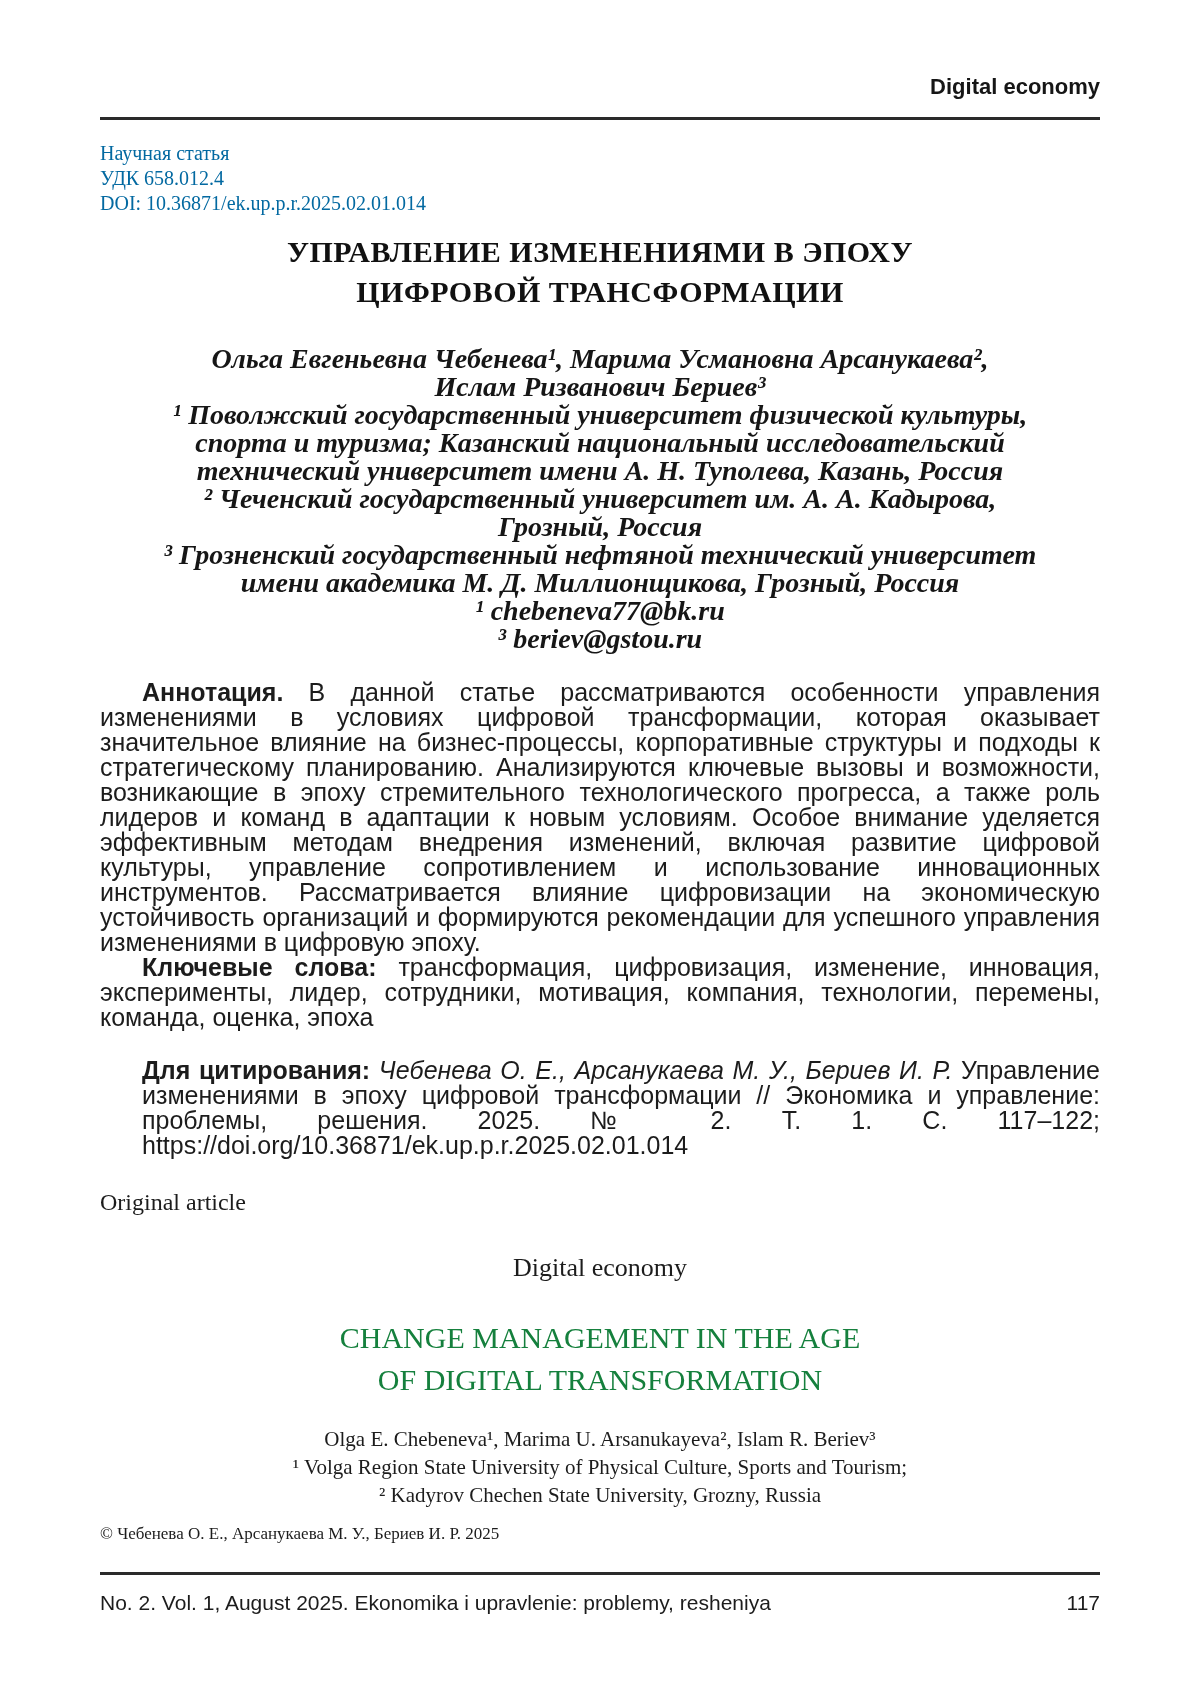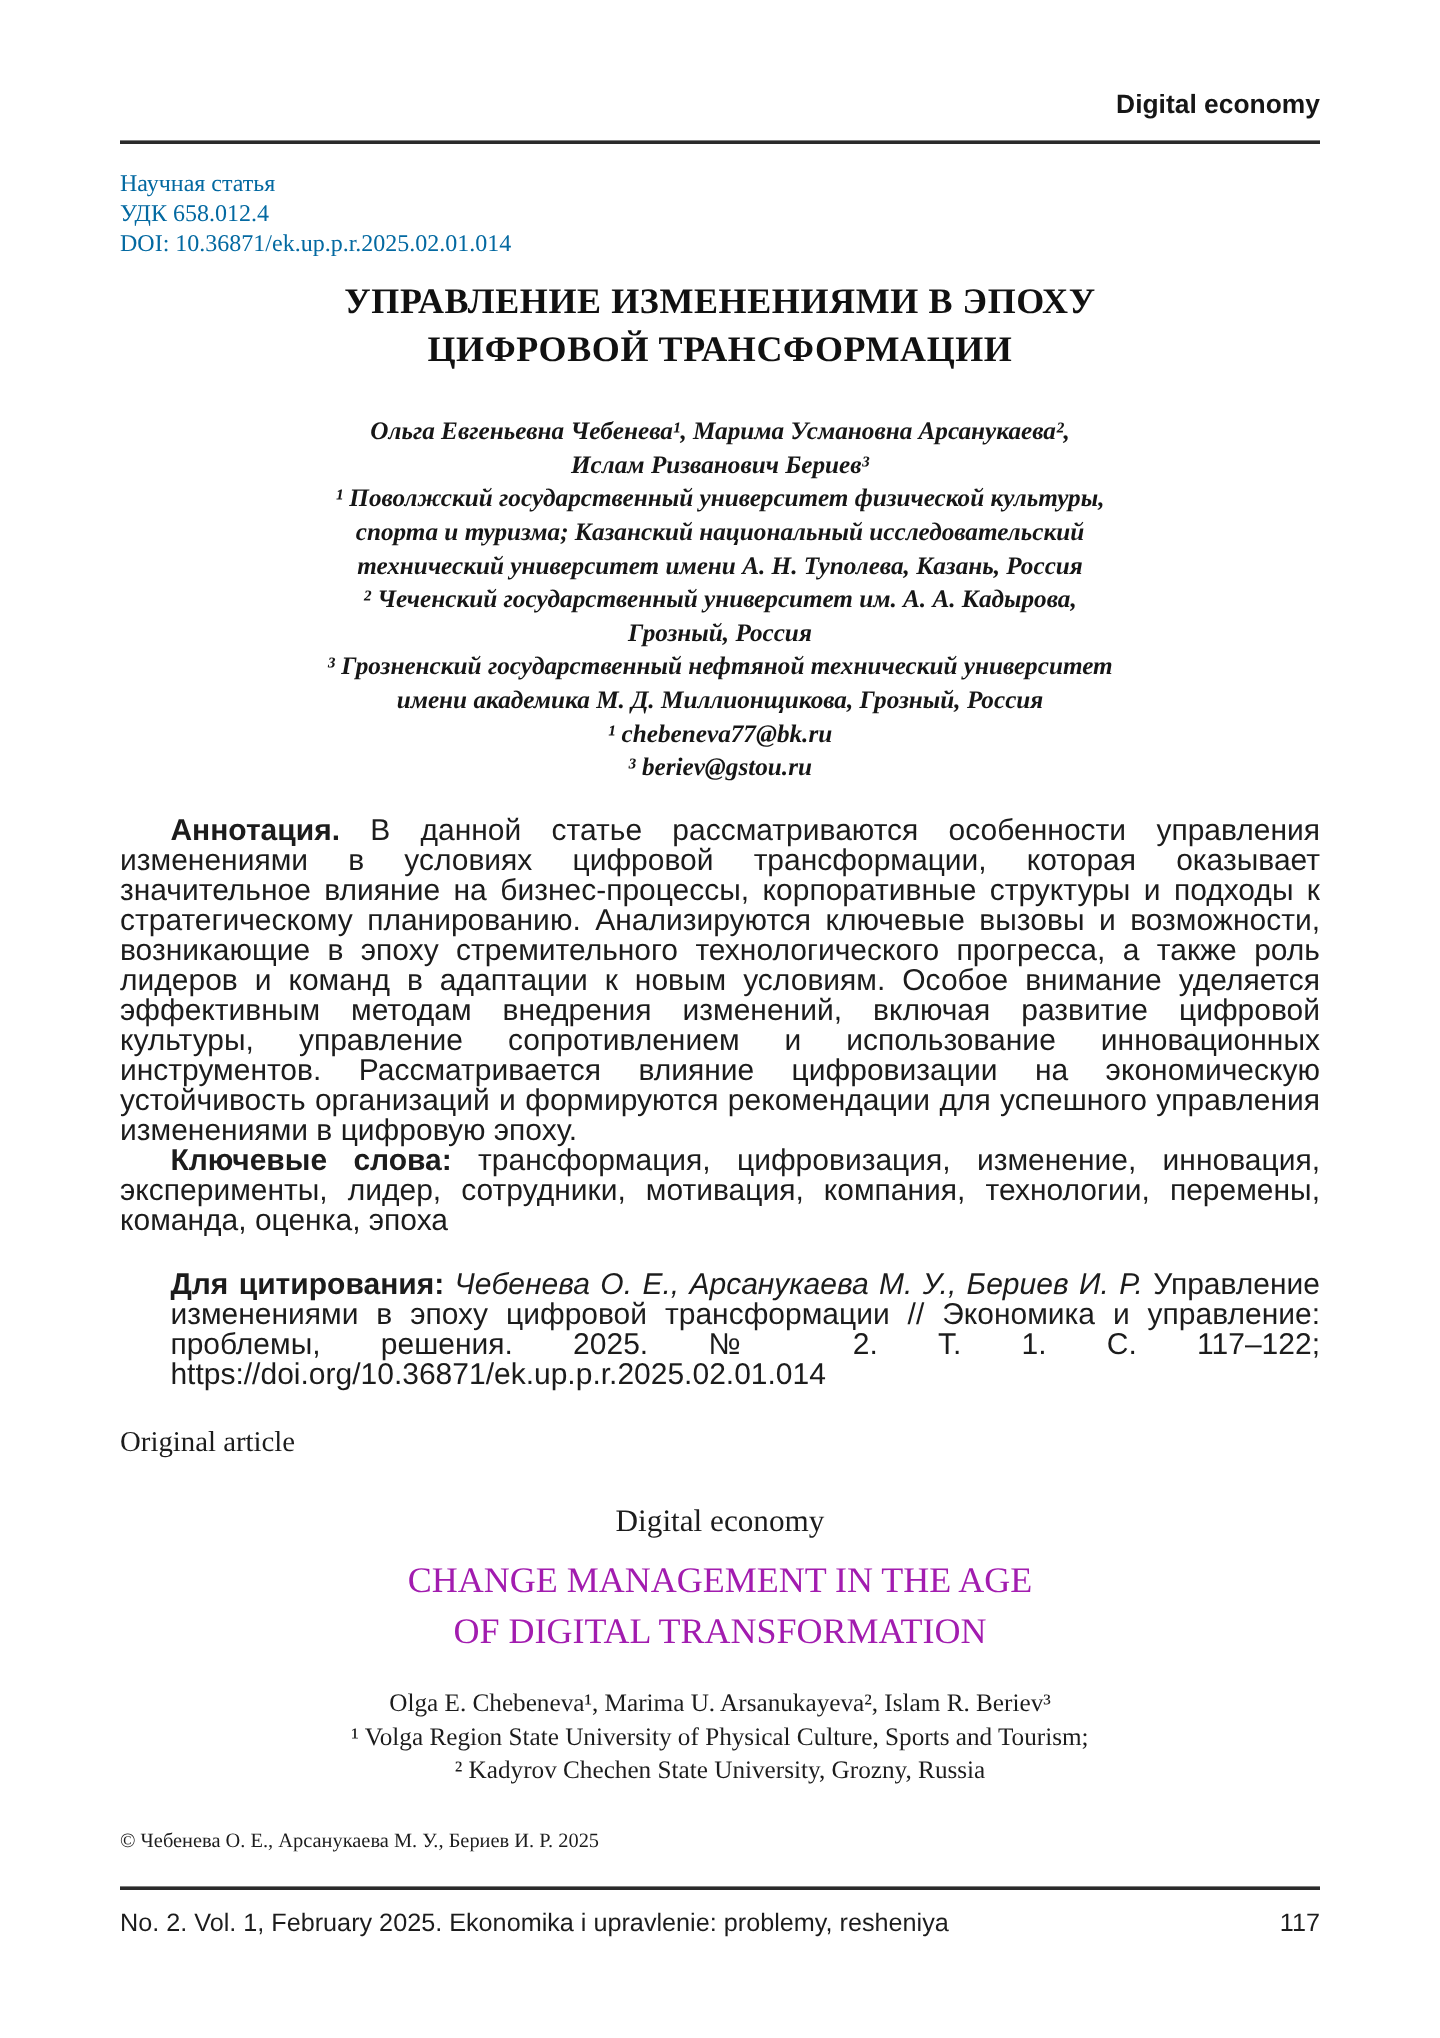--- a/index.html
+++ b/index.html
@@ -48,21 +48,21 @@
     color: #111111;
   }
 
   
   .authors-ru {
     margin-top: 33px;
     text-align: center;
     font-family: "Liberation Serif", serif;
     font-weight: bold;
     font-style: italic;
-    font-size: 21px;
+    font-size: 28px;
     line-height: 28px;
     color: #161616;
   }
 
   
   .sans-block {
     font-family: "Liberation Sans", sans-serif;
     font-size: 25px;
     line-height: 25px;
     text-align: justify;
@@ -82,26 +82,26 @@
     color: #1c1c1c;
   }
   .section-en {
     margin-top: 37px;
     text-align: center;
     font-family: "Liberation Serif", serif;
     font-size: 26px;
     color: #1c1c1c;
   }
   .title-en {
-    margin-top: 14px;
+    margin-top: 34px;
     text-align: center;
     font-family: "Liberation Serif", serif;
     font-size: 30px;
     line-height: 42px;
-    color: #a21caf;
+    color: #15803d;
   }
   .authors-en {
     margin-top: 24px;
     text-align: center;
     font-family: "Liberation Serif", serif;
     font-size: 21px;
     line-height: 28px;
     color: #1c1c1c;
   }
 
@@ -180,17 +180,17 @@
 
   <div class="authors-en">
     <div>Olga E. Chebeneva¹, Marima U. Arsanukayeva², Islam R. Beriev³</div>
     <div>¹ Volga Region State University of Physical Culture, Sports and Tourism;</div>
     <div>² Kadyrov Chechen State University, Grozny, Russia</div>
   </div>
 
   <div class="copyright">© Чебенева О. Е., Арсанукаева М. У., Бериев И. Р. 2025</div>
 
   <div class="footer">
-    <span>No. 2. Vol. 1, February 2025. Ekonomika i upravlenie: problemy, resheniya</span>
+    <span>No. 2. Vol. 1, August 2025. Ekonomika i upravlenie: problemy, resheniya</span>
     <span>117</span>
   </div>
 
 </div>
 
 </body></html>

